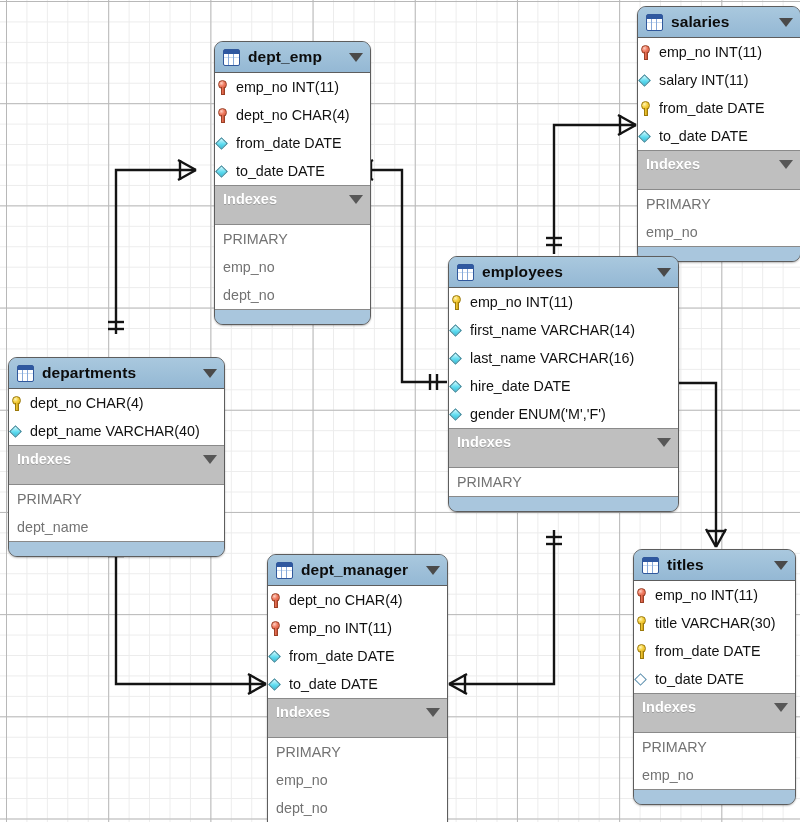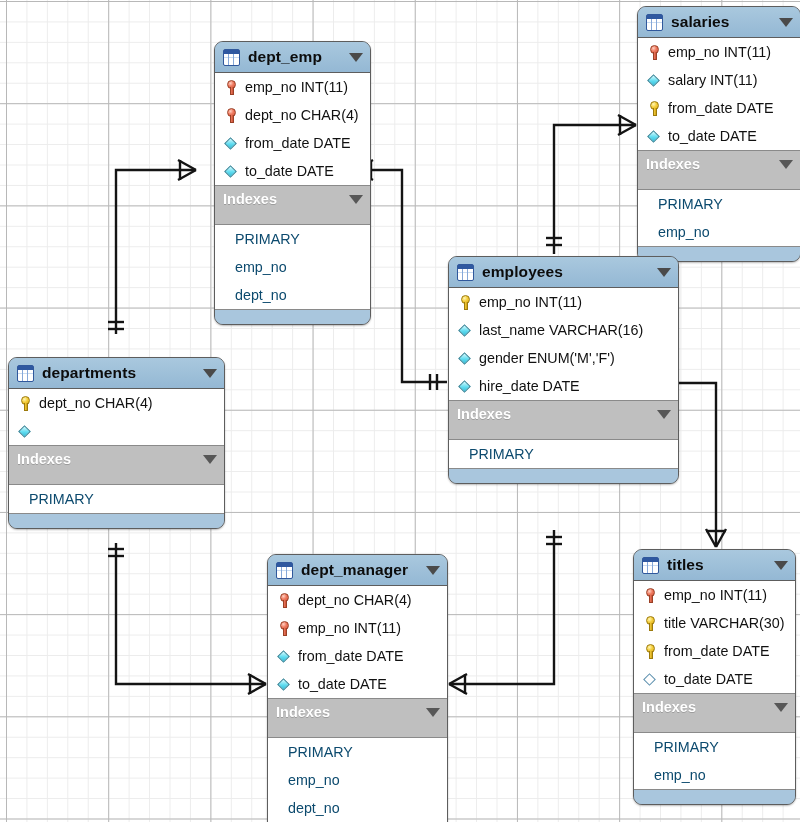--- a/index.html
+++ b/index.html
@@ -82,21 +82,21 @@
     border-right:7px solid transparent;
     border-top:9px solid #4a4a4a;
   }
   .cols{
     background:#ffffff;
     border-bottom:1px solid #8a8a8a;
   }
   .col{
     display:flex;align-items:center;
     height:28px;
-    padding-left:9px;
+    padding-left:0;
     font-size:14.3px;color:#111;
     white-space:nowrap;
   }
   .gly{
     width:15px;height:17px;flex:0 0 15px;
     margin-right:6px;
     position:relative;
   }
   
   .gly.key-pk::before{
@@ -150,22 +150,22 @@
     font-size:14.5px;font-weight:bold;color:#ffffff;
     text-shadow:0 1px 0 rgba(0,0,0,.18);
   }
   .idx-header .tri{border-top-color:#575757;}
   .idxs{
     background:#ffffff;
     border-bottom:1px solid #8a8a8a;
   }
   .idx{
     display:flex;align-items:center;
-    height:28px;padding-left:20px;
-    font-size:14.3px;color:#0c4a6e;white-space:nowrap;
+    height:28px;padding-left:8px;
+    font-size:14.3px;color:#737373;white-space:nowrap;
   }
   .footer{height:14px;background:#a9c6dd;}
 </style>
 </head>
 <body>
 
 <div id="canvas">
 
   <svg class="links" viewBox="0 0 800 822" width="800" height="822">
 
@@ -307,29 +307,33 @@
       <span class="tbl-title">employees</span>
       <span class="tri"></span>
     </div>
     <div class="cols">
       <div class="col">
         <span class="gly key-pk"></span>
         <span>emp_no INT(11)</span>
       </div>
       <div class="col">
         <span class="gly dia-filled"></span>
+        <span>first_name VARCHAR(14)</span>
+      </div>
+      <div class="col">
+        <span class="gly dia-filled"></span>
         <span>last_name VARCHAR(16)</span>
       </div>
       <div class="col">
         <span class="gly dia-filled"></span>
+        <span>hire_date DATE</span>
+      </div>
+      <div class="col">
+        <span class="gly dia-filled"></span>
         <span>gender ENUM('M','F')</span>
-      </div>
-      <div class="col">
-        <span class="gly dia-filled"></span>
-        <span>hire_date DATE</span>
       </div>
     </div>
     <div class="idx-header">
       <span class="lbl">Indexes</span>
       <span class="tri"></span>
     </div>
     <div class="idxs">
       <div class="idx">PRIMARY</div>
     </div>
     <div class="footer"></div>
@@ -341,28 +345,30 @@
       <span class="tbl-title">departments</span>
       <span class="tri"></span>
     </div>
     <div class="cols">
       <div class="col">
         <span class="gly key-pk"></span>
         <span>dept_no CHAR(4)</span>
       </div>
       <div class="col">
         <span class="gly dia-filled"></span>
-      </div>
-    </div>
-    <div class="idx-header">
-      <span class="lbl">Indexes</span>
-      <span class="tri"></span>
-    </div>
-    <div class="idxs">
-      <div class="idx">PRIMARY</div>
+        <span>dept_name VARCHAR(40)</span>
+      </div>
+    </div>
+    <div class="idx-header">
+      <span class="lbl">Indexes</span>
+      <span class="tri"></span>
+    </div>
+    <div class="idxs">
+      <div class="idx">PRIMARY</div>
+      <div class="idx">dept_name</div>
     </div>
     <div class="footer"></div>
   </div>
 
   <div class="tbl" style="left:267px;top:554px;width:181px;">
     <div class="tbl-header">
       <span class="tbl-icon"></span>
       <span class="tbl-title">dept_manager</span>
       <span class="tri"></span>
     </div>

